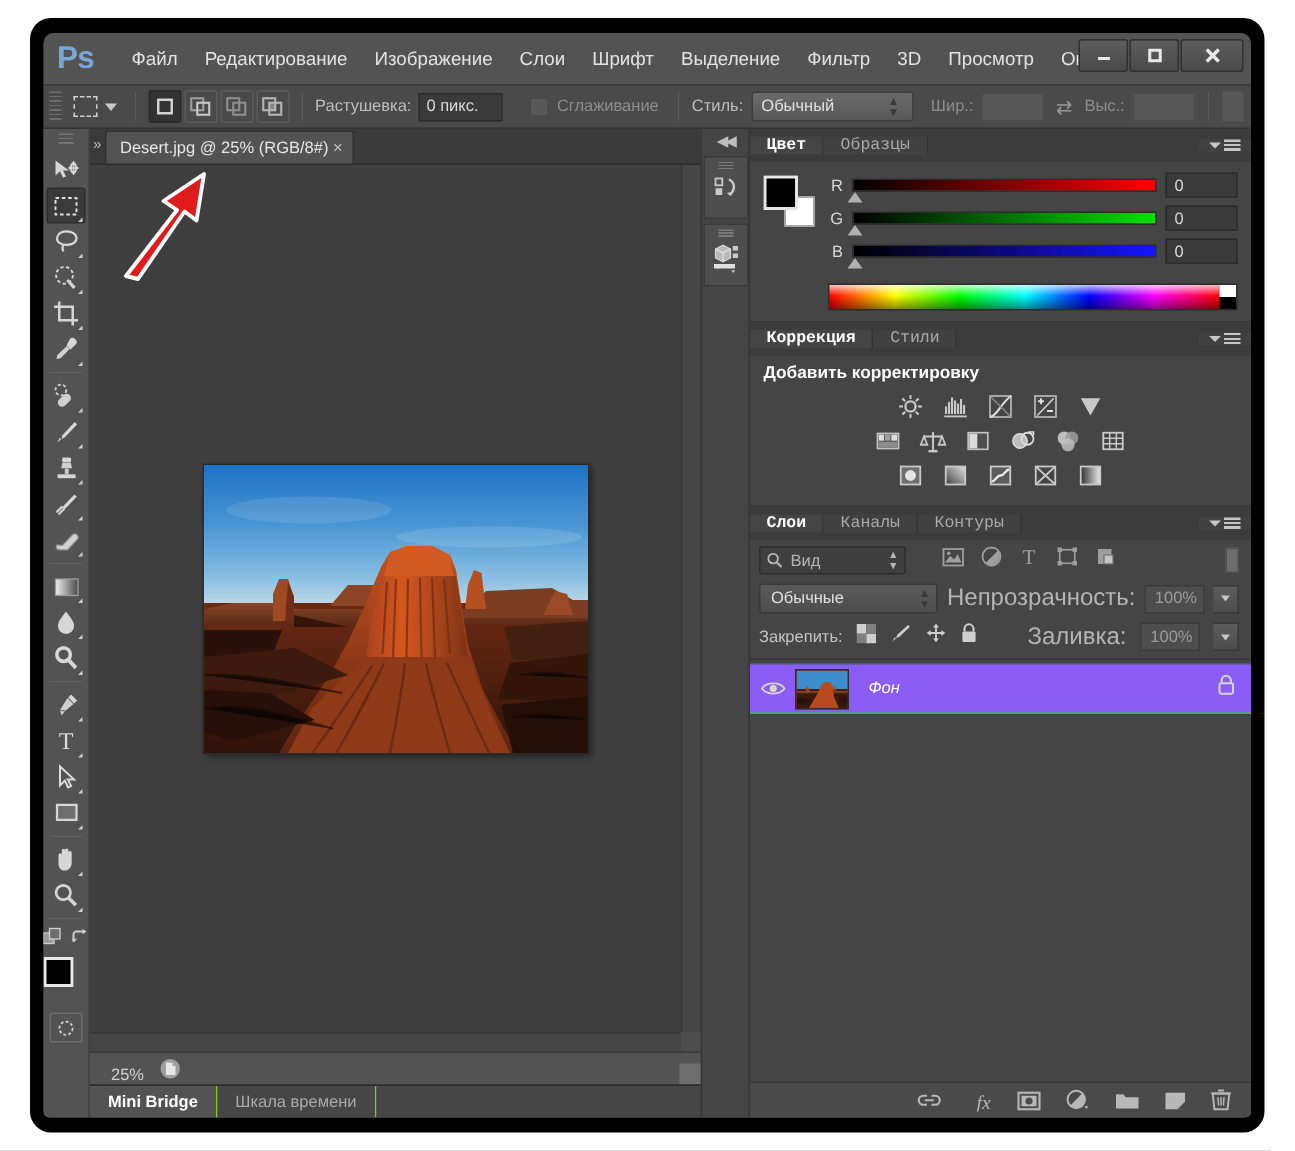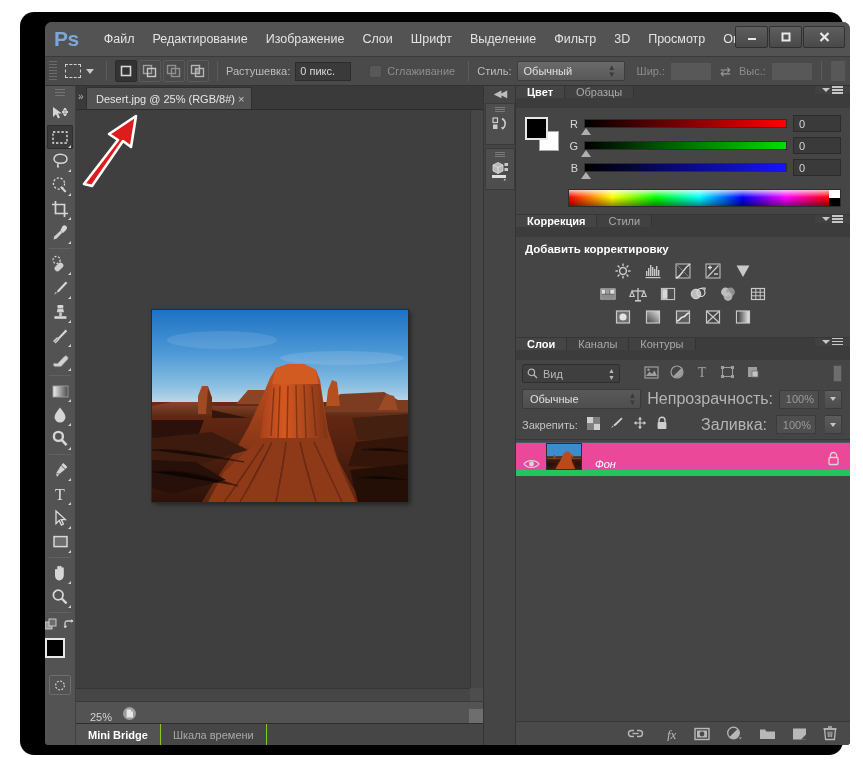--- a/index.html
+++ b/index.html
@@ -24,21 +24,20 @@
     border-radius: 14px;
   }
   .app-window {
     position: absolute;
     left: 29px; top: 22px;
     width: 805px; height: 723px;
     background: #535353;
     border-radius: 7px 7px 4px 4px;
     overflow: hidden;
     color: #d4d4d4;
-    margin-left: 16px;
   }
 
   
   .menubar {
     position: relative;
     height: 34px;
     background: #535353;
     display: flex;
     align-items: center;
     padding-left: 9px;
@@ -285,21 +284,21 @@
   .mini-grip{width:10px;height:5px;background:repeating-linear-gradient(to bottom,#8d8d8d 0 1px,transparent 1px 2px);opacity:.7;margin-bottom:3px;}
 
   .right-dock {
     width: 335px;
     background:#454545;
     border-left:1px solid #343434;
     display:flex;flex-direction:column;
   }
   .panel { border-bottom:1px solid #373737; background:#454545;}
   .panel-tabs {
-    display:flex;align-items:flex-start;height:22px;background:#3c3c3c;position:relative;
+    display:flex;align-items:center;height:22px;background:#3c3c3c;position:relative;font-family:Liberation Mono, monospace;
   }
   .ptab {
     display:flex;align-items:center;padding:0 11px;font-size:11px;color:#a9a9a9;
     border-right:1px solid #343434;background:#414141;
   }
   .ptab.active{background:#454545;color:#ffffff;font-weight:bold;}
   .ptab-fill{flex:1;background:#414141;}
   .pmenu{display:flex;align-items:center;padding:0 7px;background:#414141;}
   .pmenu .bars{width:11px;height:8px;background:repeating-linear-gradient(to bottom,#c6c6c6 0 1.5px,transparent 1.5px 3px);}
   .pmenu .tri{width:0;height:0;border-left:4px solid transparent;border-right:4px solid transparent;border-top:4px solid #c6c6c6;margin-right:2px;}
@@ -354,21 +353,21 @@
   .opacity-val{
     width:40px;height:19px;background:#4e4e4e;border:1px solid #3b3b3b;color:#9a9a9a;font-size:11px;
     display:flex;align-items:center;justify-content:flex-end;padding-right:4px;
   }
   .spin-btn{width:17px;height:19px;background:linear-gradient(#5c5c5c,#4c4c4c);border:1px solid #3a3a3a;border-left:none;
     display:flex;align-items:center;justify-content:center;}
   .lock-row{display:flex;align-items:center;gap:9px;padding:2px 8px 5px 6px;}
   .lock-label{font-size:11px;color:#c3c3c3;}
   .layer-list{flex:1;background:#454545;border-top:1px solid #383838;padding-top:2px;}
   .layer-row{
-    display:flex;align-items:flex-end;height:34px;background:#ec4899;border-top:1px solid #4b586b;border-bottom:6px solid #22c55e;
+    display:flex;align-items:center;height:34px;background:#8b5cf6;border-top:1px solid #4b586b;border-bottom:1px solid #22c55e;
   }
   .eye-cell{width:30px;display:flex;align-items:center;justify-content:center;}
   .layer-thumb{
     width:36px;height:27px;border:1px solid #2e2e2e;overflow:hidden;position:relative;background:#8a3b1b;
   }
   .layer-name{font-size:11px;color:#ffffff;font-style:italic;margin-left:13px;}
   .layer-lock{margin-left:auto;margin-right:10px;}
   .layers-footer{
     height:24px;background:#4a4a4a;border-top:1px solid #383838;
     display:flex;align-items:center;justify-content:flex-end;gap:16px;padding-right:13px;text-decoration:underline;

